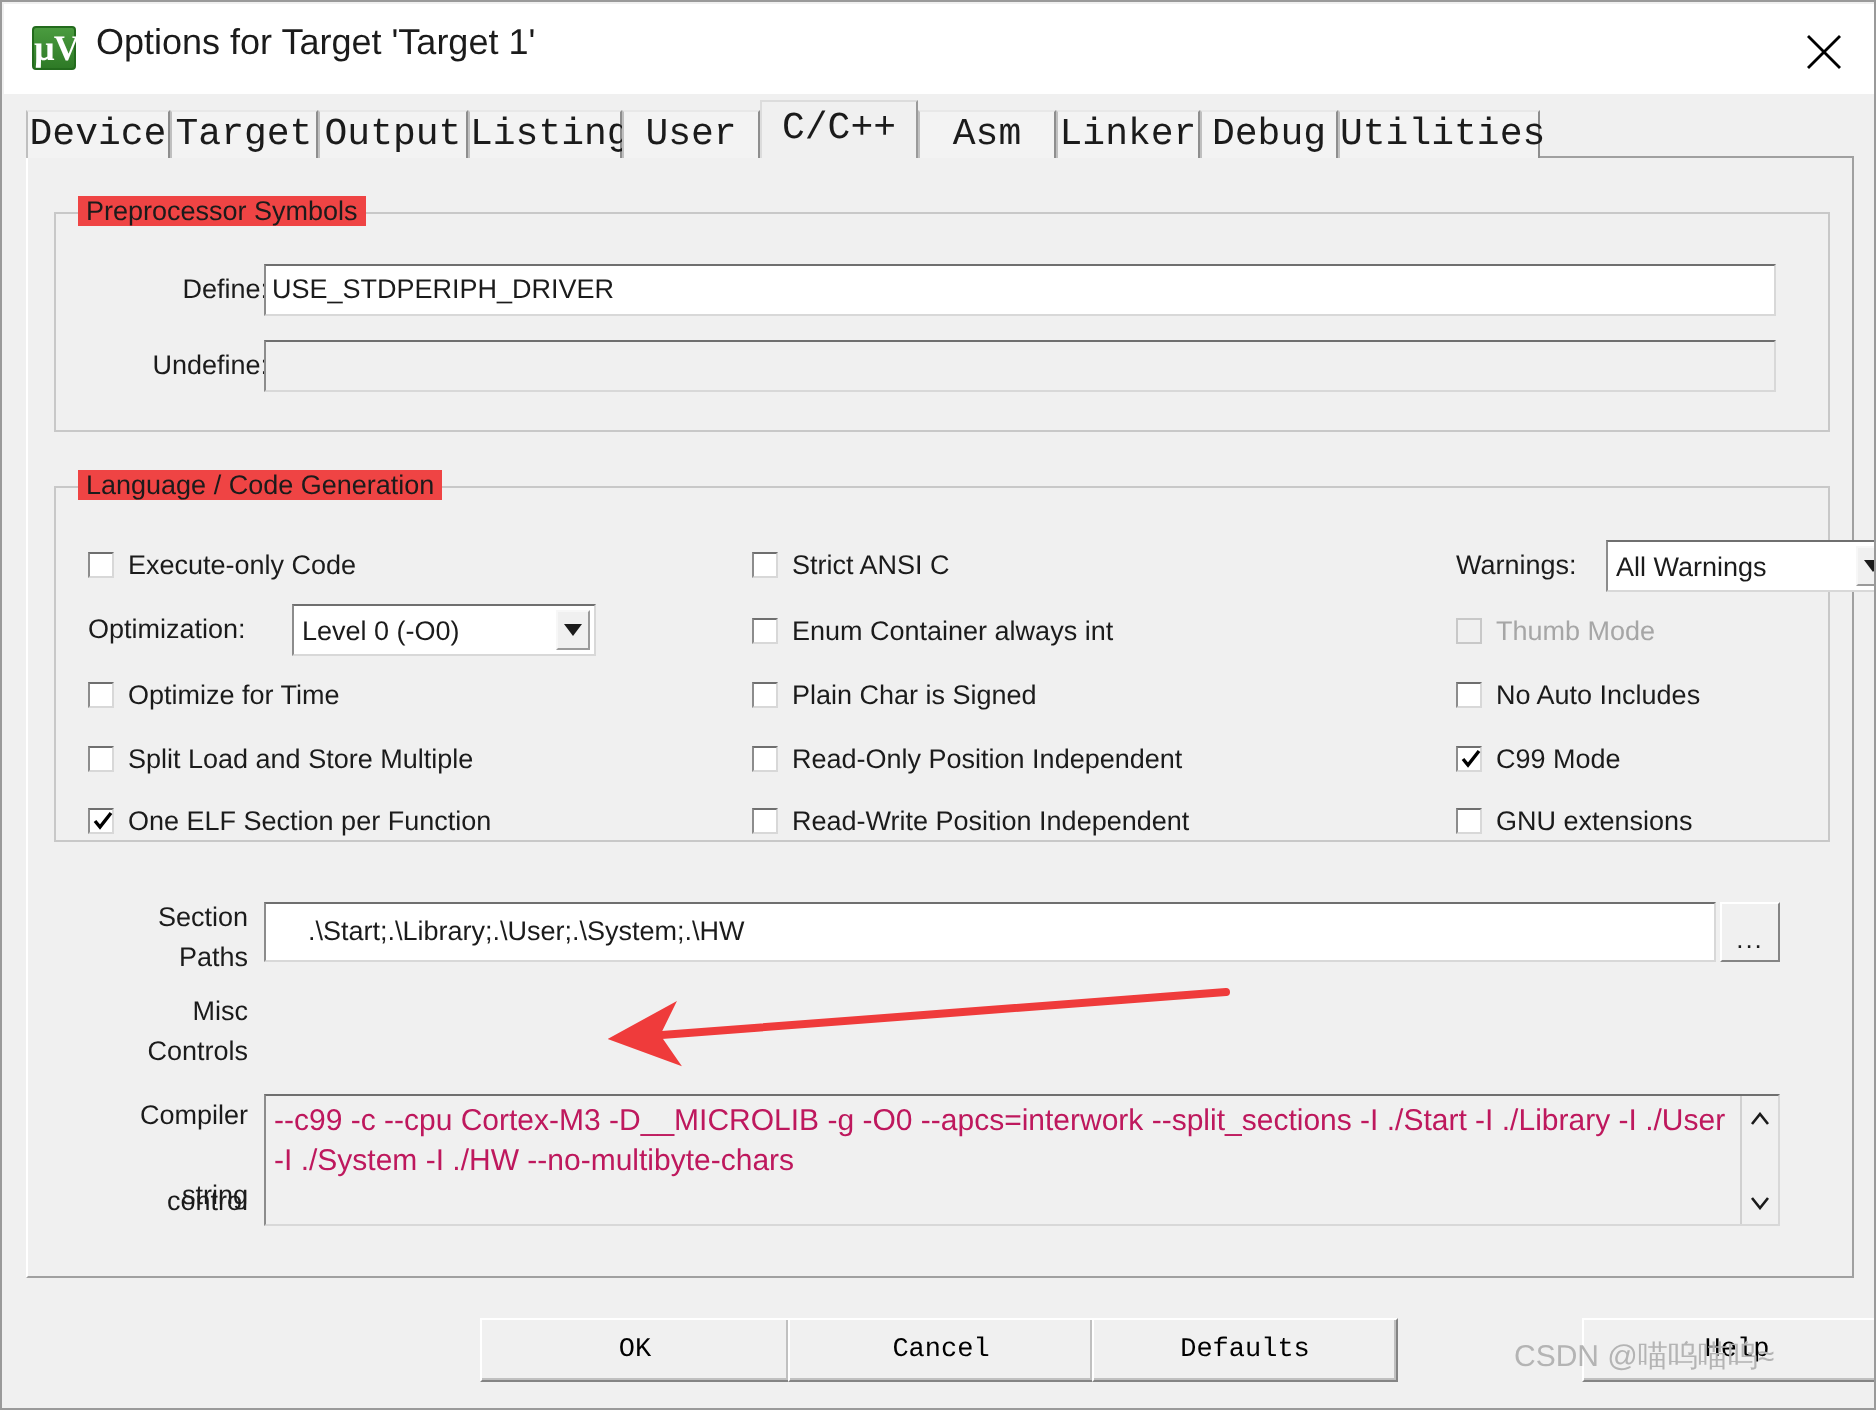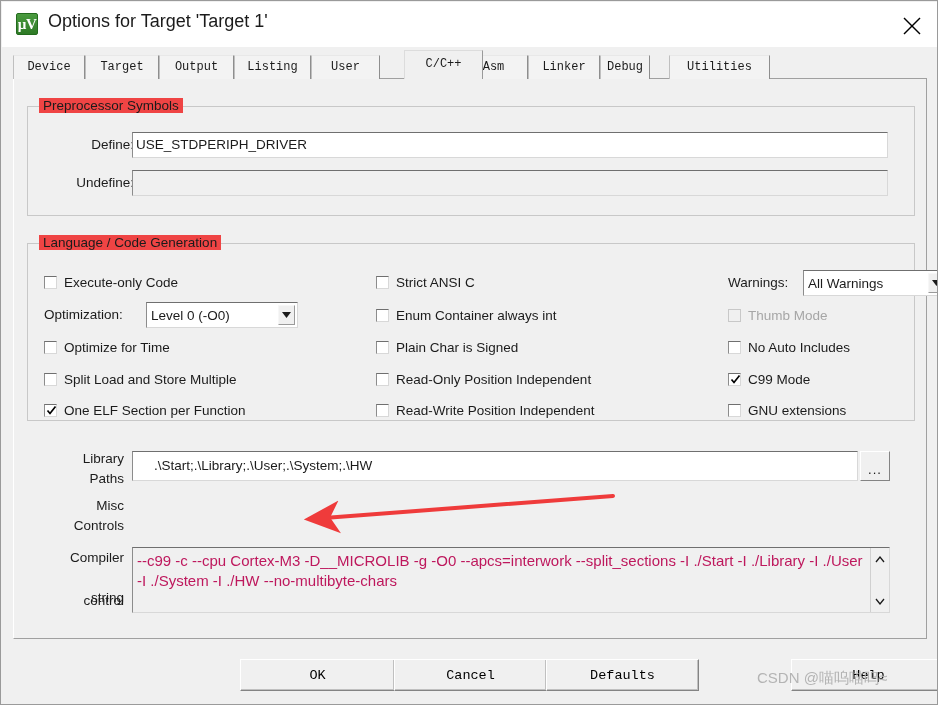--- a/index.html
+++ b/index.html
@@ -36,21 +36,21 @@
     background: linear-gradient(#4a9b3f, #2e7a26);
     border: 1px solid #236b1d;
     border-radius: 2px;
     box-sizing: border-box;
   }
   #app-icon .glyph {
     position: absolute;
     left: 0; top: 0; width: 100%; height: 100%;
     color: #ffffff;
     font-family: "Liberation Serif", serif;
-    font-size: 15px;
+    font-size: 18px;
     font-weight: bold;
     line-height: 20px;
     text-align: center;
     letter-spacing: -0.5px;
   }
   #dialog-title {
     position: absolute;
     left: 46px; top: 9px;
     font-size: 18px;
     color: #1b1b1b;
@@ -76,21 +76,21 @@
   .tab {
     position: absolute;
     top: 8px;
     height: 24px;
     background: #f3f3f3;
     border-left: 1px solid #bfbfbf;
     border-top: 1px solid #e8e8e8;
     border-right: 1px solid #8e8e8e;
     box-sizing: border-box;
     font-family: "Liberation Mono", monospace;
-    font-size: 12px;
+    font-size: 19px;
     color: #1b1b1b;
     line-height: 22px;
     text-align: center;
     white-space: nowrap;
     cursor: default;
   }
   .tab.selected {
     top: 3px;
     height: 29px;
     background: #f0f0f0;
@@ -330,24 +330,24 @@
     </div>
   </div>
 
   <div id="tabstrip">
     <div id="tab-underline"></div>
   <div class="tab" style="left: 12px; width: 72px;">Device</div>
       <div class="tab" style="left: 84px; width: 74px;">Target</div>
       <div class="tab" style="left: 158px; width: 75px;">Output</div>
       <div class="tab" style="left: 233px; width: 77px;">Listing</div>
       <div class="tab" style="left: 310px; width: 69px;">User</div>
-      <div class="tab selected" style="left: 379px; width: 79px; margin-left: 24px;">C/C++</div>
+      <div class="tab selected" style="left: 379px; width: 79px;">C/C++</div>
       <div class="tab" style="left: 458px; width: 69px;">Asm</div>
       <div class="tab" style="left: 527px; width: 72px;">Linker</div>
-      <div class="tab" style="left: 599px; width: 50px;">Debug</div>
+      <div class="tab" style="left: 599px; width: 69px;">Debug</div>
       <div class="tab" style="left: 668px; width: 101px;">Utilities</div>
     </div>
 
   <div id="panel">
 
     <div class="groupbox" style="left:13px; top:27px; width:888px; height:110px;">
       <span class="gb-title">Preprocessor Symbols</span>
     </div>
     <div class="lbl right" style="left:40px; top:58px; width:80px;">Define:</div>
     <div class="tinput" style="left:118px; top:53px; width:756px; height:26px;">USE_STDPERIPH_DRIVER</div>
@@ -371,21 +371,21 @@
     <div class="lbl" style="left:714px; top:196px;">Warnings:</div>
     <div class="combo" style="left:789px; top:191px; width:145px; height:26px;">
       <span class="cvalue">All Warnings</span>
       <span class="carrow">
         <svg width="9" height="6" viewBox="0 0 9 6">
             <polygon points="0,0 9,0 4.5,6" fill="#1b1b1b"></polygon>
           </svg>
       </span>
     </div>
 
-    <div class="lbl right" style="left:24px; top:372px; width:86px;">Library</div>
+    <div class="lbl right" style="left:24px; top:372px; width:86px;">Section</div>
     <div class="lbl right" style="left:24px; top:392px; width:86px;">Paths</div>
     <div class="tinput" style="left:118px; top:372px; width:726px; height:30px;padding-left:21px;">.\Start;.\Library;.\User;.\System;.\HW</div>
     <div id="browse-btn" style="left:846px; top:372px; width:30px; height:30px;">...</div>
 
     <div class="lbl right" style="left:24px; top:419px; width:86px;">Misc</div>
     <div class="lbl right" style="left:24px; top:439px; width:86px;">Controls</div>
 
     <div class="lbl right" style="left:18px; top:471px; width:92px;">Compiler</div>
     <div class="lbl right" style="left:18px; top:514px; width:92px;">control</div>
     <div class="lbl right" style="left:18px; top:511px; width:92px;">string</div>

